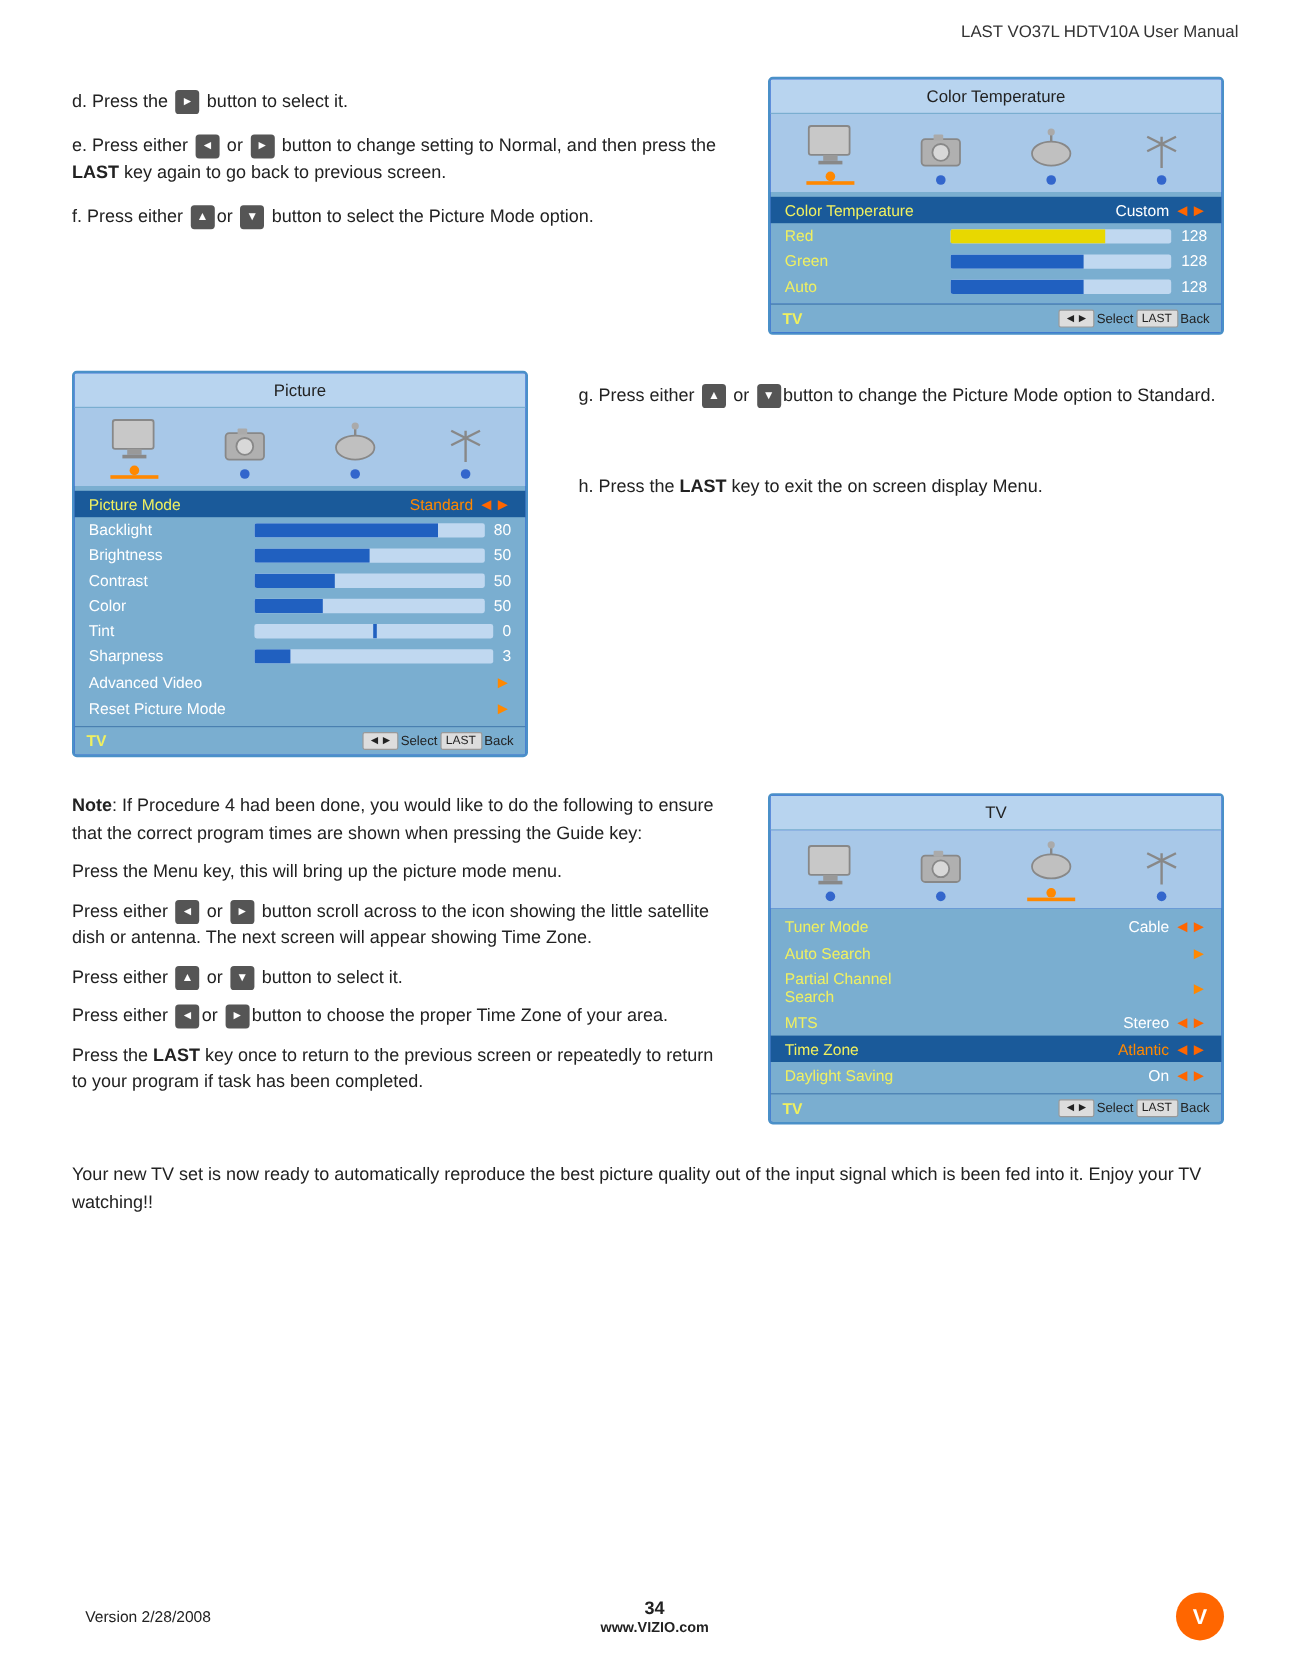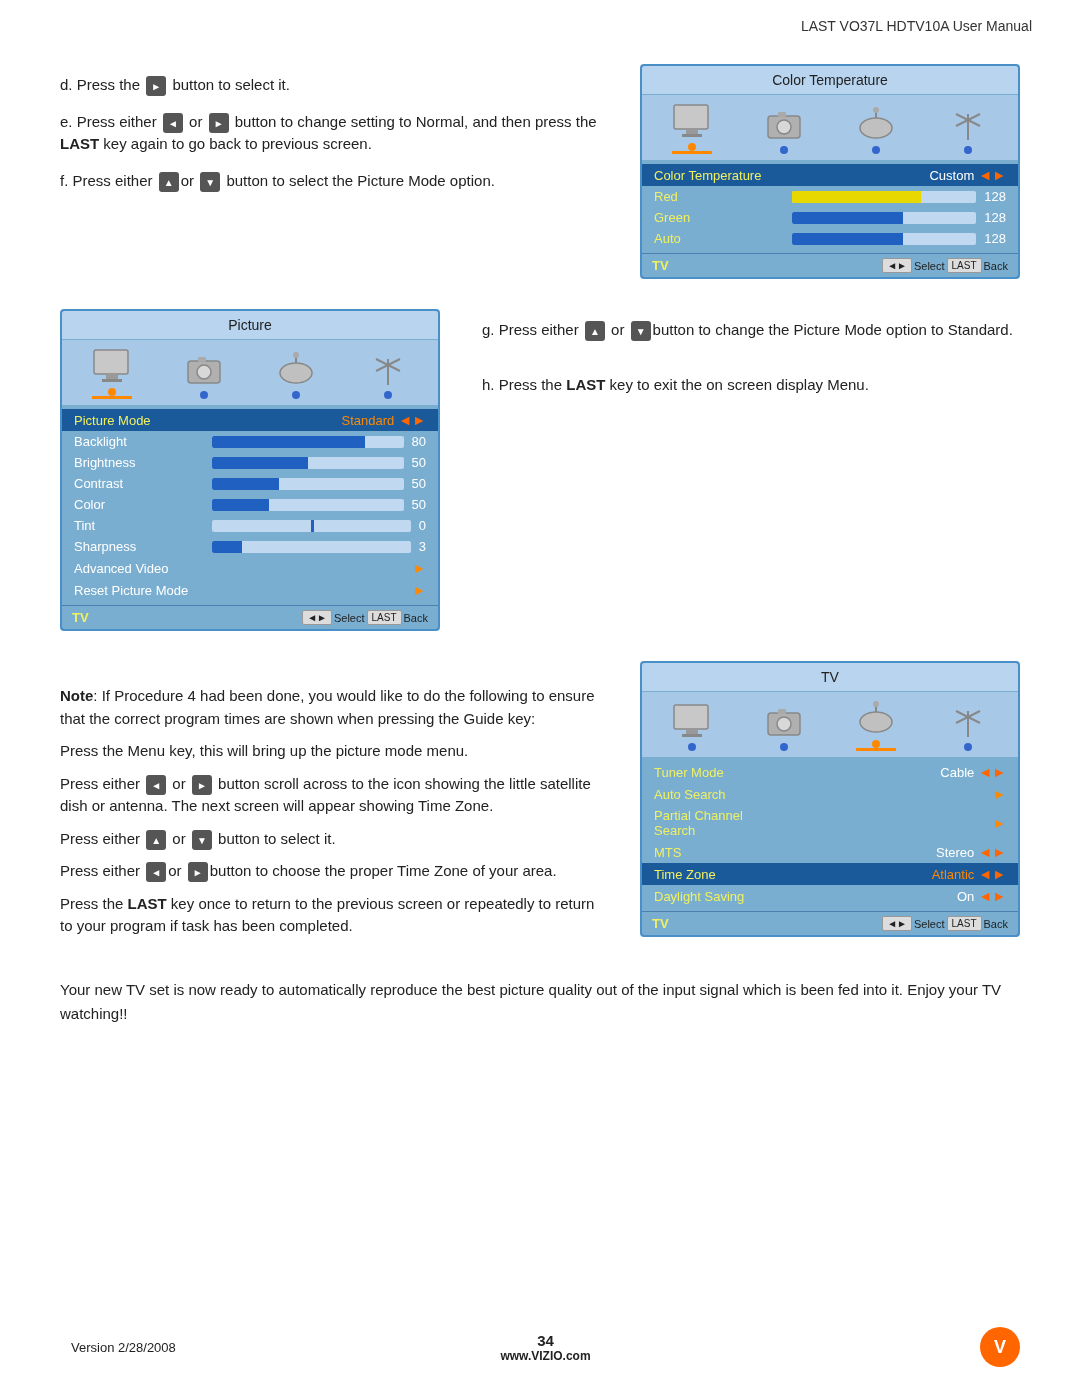--- a/index.html
+++ b/index.html
@@ -231,21 +231,20 @@
 
     
     .section-note {
       display: flex;
       gap: 30px;
       margin-bottom: 30px;
     }
 
     .section-note-left {
       flex: 1;
-      margin-top: 24px;
     }
 
     .section-note-left p {
       margin-bottom: 10px;
       line-height: 1.5;
       font-size: 15px;
     }
 
     .section-note-right {
       width: 380px;
@@ -578,21 +577,21 @@
             <span class="key-badge">LAST</span>
             <span> Back</span>
           </div>
         </div>
       </div>
     </div>
     <div class="section-middle-right">
       <p>
         g. Press either <span class="inline-icon inline-icon-up"></span> or <span class="inline-icon inline-icon-down"></span>button to change the Picture Mode option to Standard.
       </p>
-      <p style="margin-top: 32px;">
+      <p style="margin-top: 53px;">
         h. Press the <span class="bold">LAST</span> key to exit the on screen display Menu.
       </p>
     </div>
   </div>
 
   <div class="section-note">
     <div class="section-note-left">
       <p>
         <span class="bold">Note</span>: If Procedure 4 had been done, you would like to do the following to ensure that the correct program times are shown when pressing the Guide key:
       </p>

